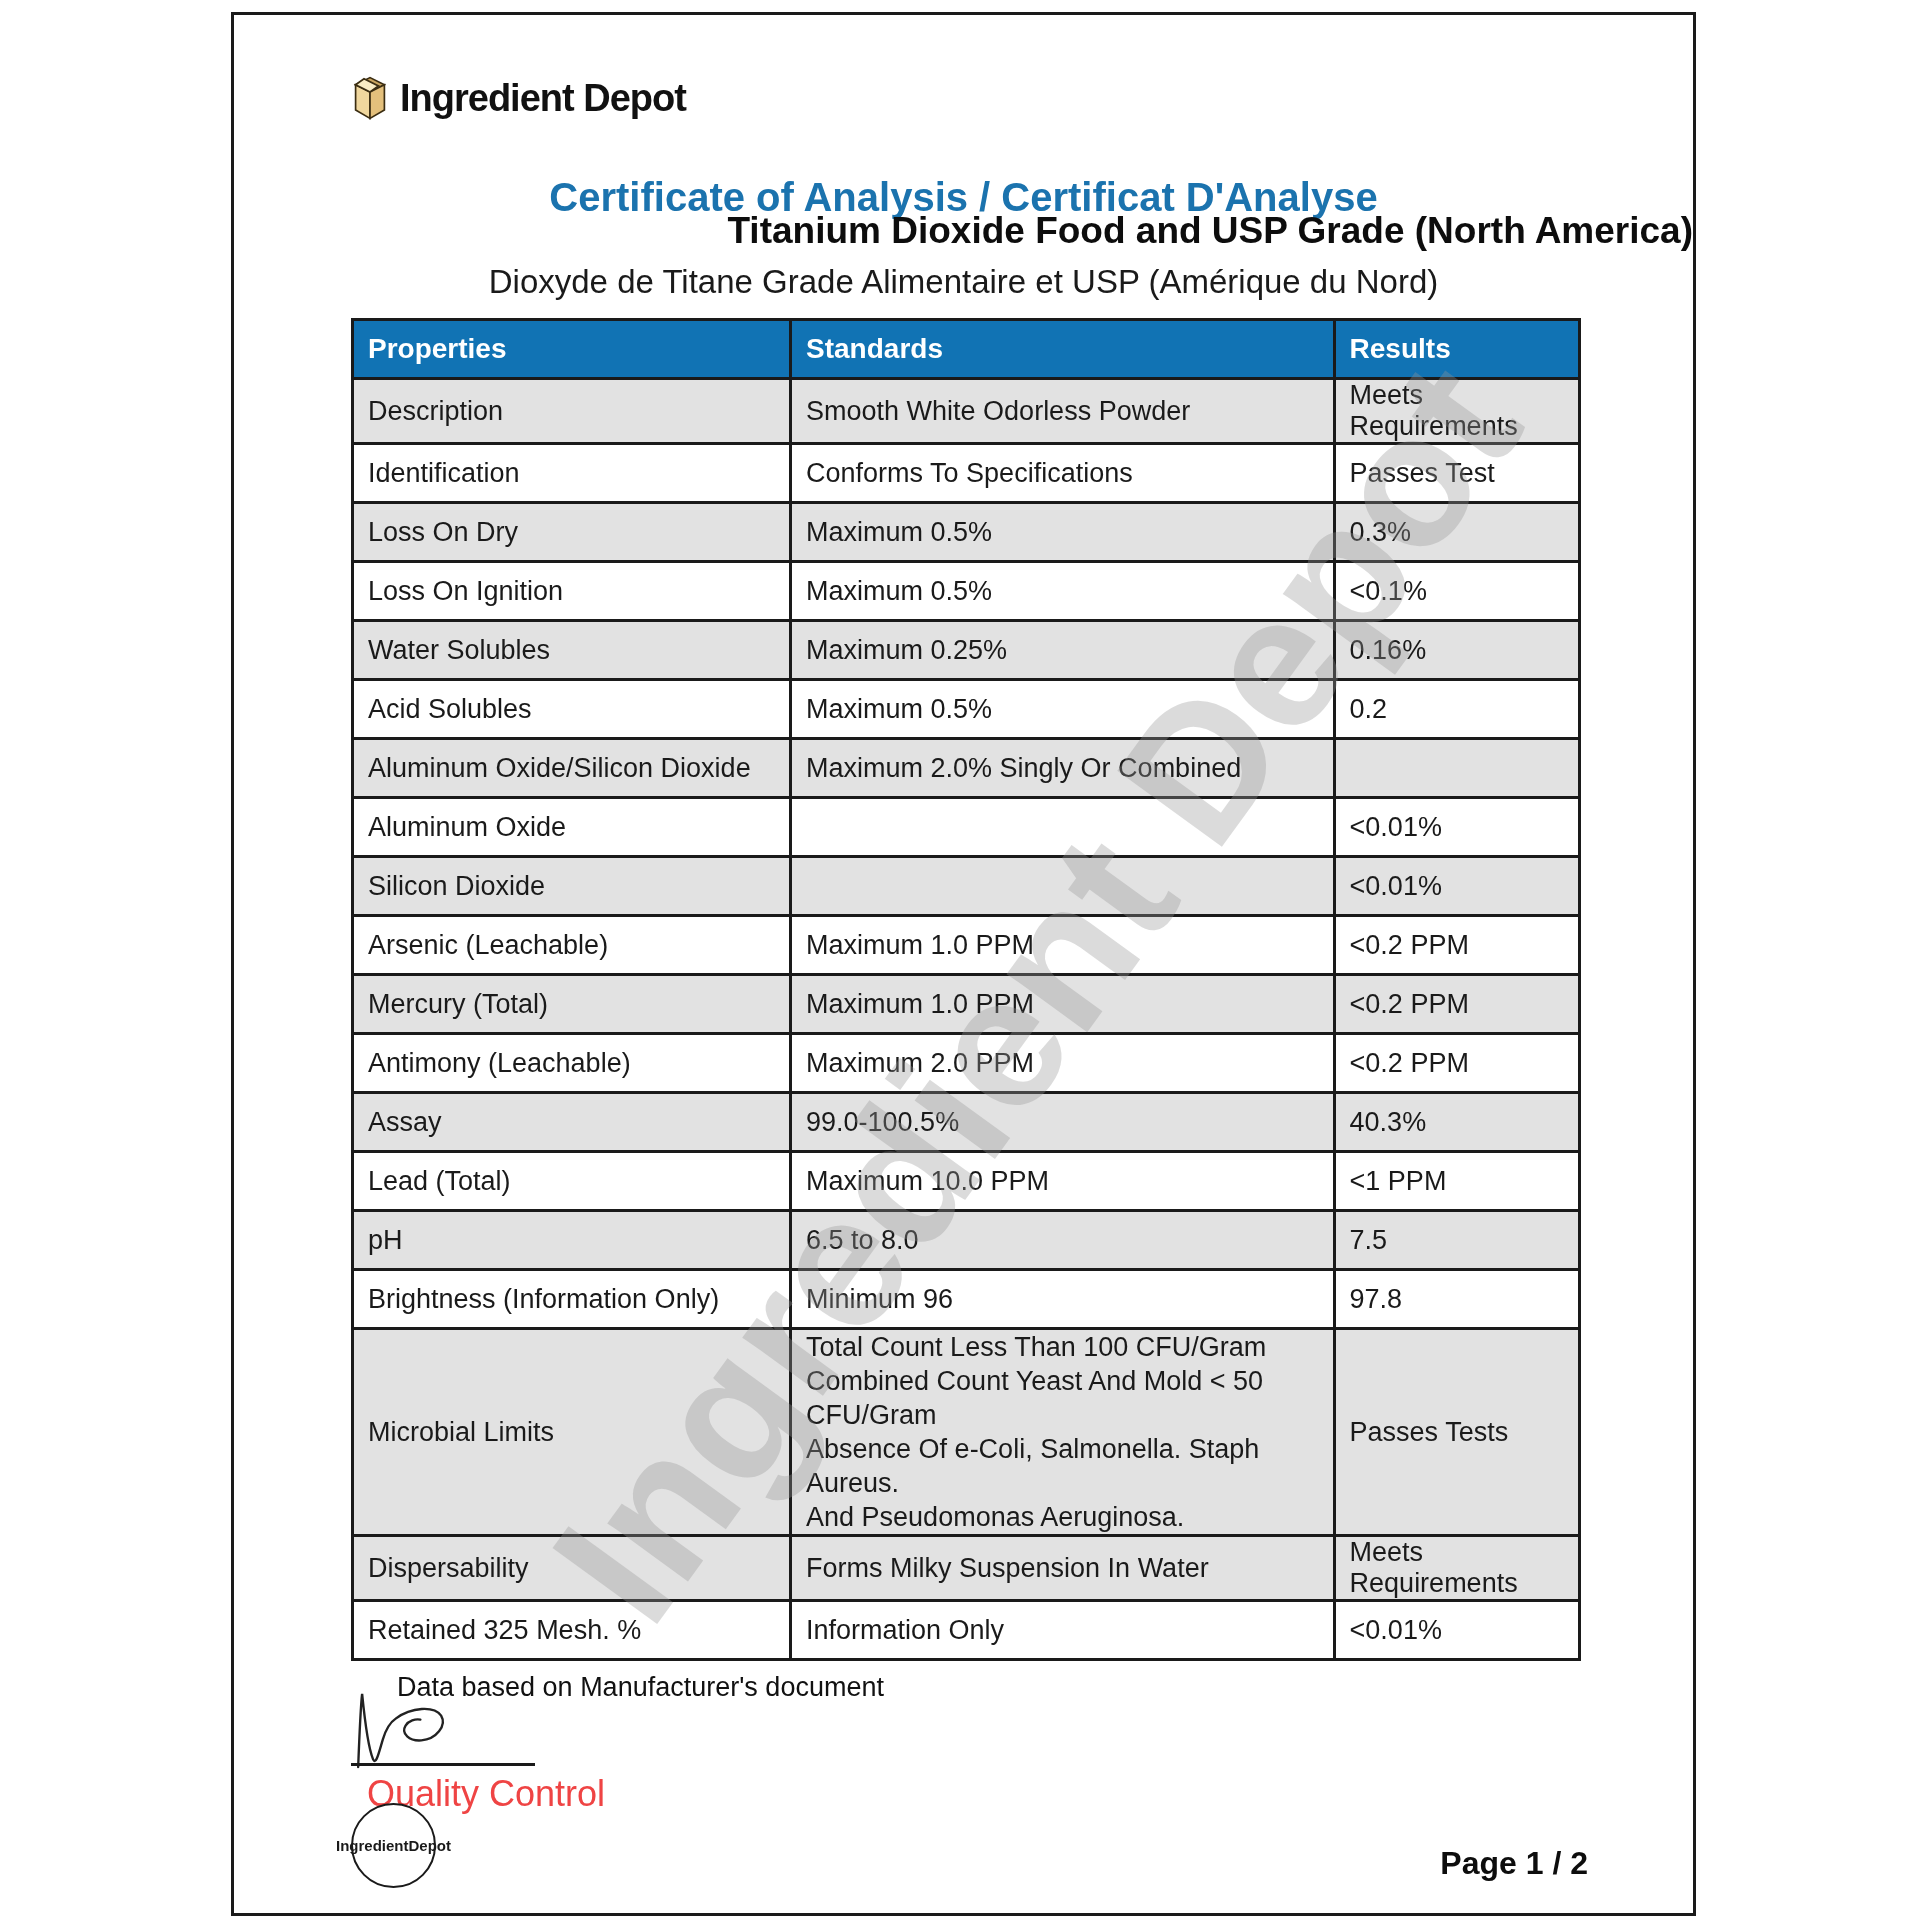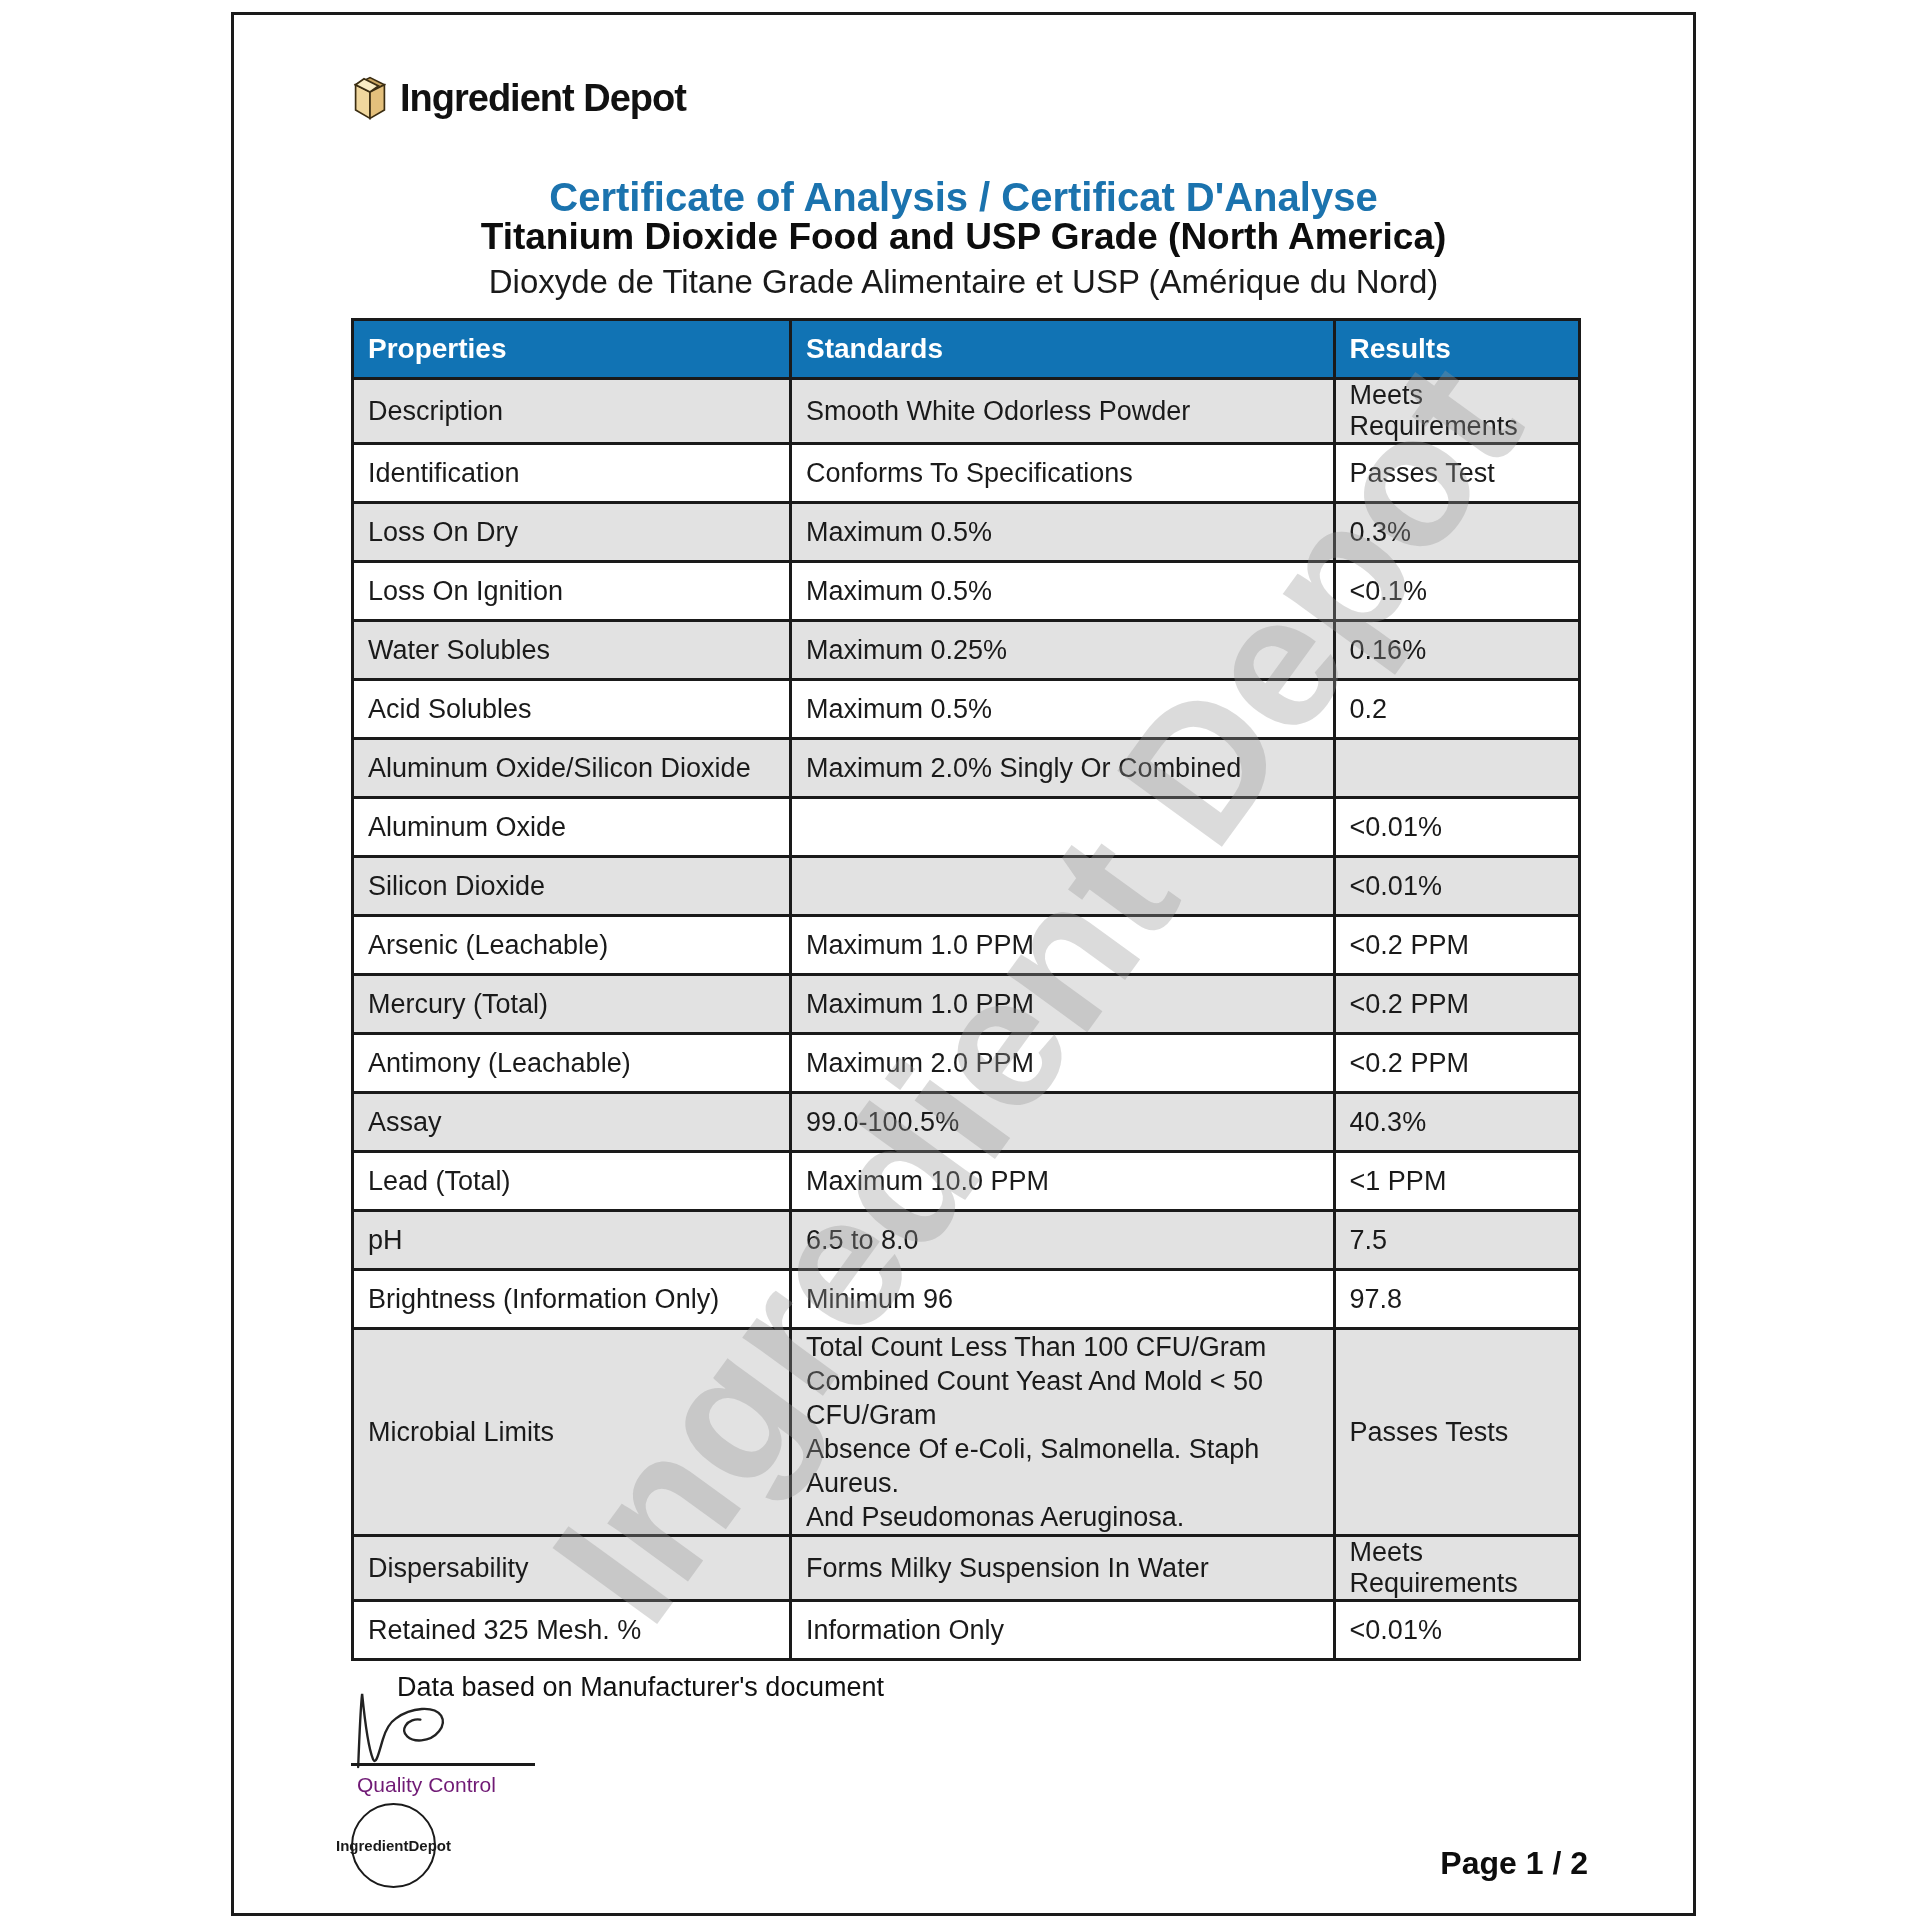--- a/index.html
+++ b/index.html
@@ -11,21 +11,21 @@
     position:absolute;left:231px;top:12px;width:1465px;height:1904px;
     border:3px solid #1a1a1a;background:#ffffff;box-sizing:border-box;
   }
   
   .logo{position:absolute;left:114px;top:59px;display:flex;align-items:center;gap:8px;}
   .logo svg{width:44px;height:48px;}
   .logo-text{font-size:38px;font-weight:bold;letter-spacing:-1px;color:#111;}
   
   .title{position:absolute;left:0;top:160px;width:100%;text-align:center;
          font-size:40px;font-weight:bold;color:#1b73ae;}
-  .subtitle-en{position:absolute;left:0;top:201px;width:100%;text-align:center;
+  .subtitle-en{position:absolute;left:0;top:195px;width:100%;text-align:right;
          font-size:37px;font-weight:bold;color:#0d0d0d;}
   .subtitle-fr{position:absolute;left:0;top:248px;width:100%;text-align:center;
          font-size:33px;font-weight:normal;color:#1a1a1a;}
   
   table.coa{
     position:absolute;left:117px;top:303px;width:1230px;
     border-collapse:collapse;table-layout:fixed;
   }
   table.coa th,table.coa td{
     border:3px solid #1a1a1a;padding:0 0 0 14px;text-align:left;vertical-align:middle;
@@ -42,21 +42,21 @@
   
   .watermark{
     position:absolute;left:802px;top:977px;transform:translate(-50%,-50%) rotate(-54deg);
     font-size:188px;font-weight:bold;color:rgba(150,150,150,0.34);
     white-space:nowrap;pointer-events:none;z-index:5;letter-spacing:0px;
   }
   
   .note{position:absolute;left:117px;top:1657px;font-size:27px;color:#111;margin-left:46px;}
   .signature{position:absolute;left:113px;top:1675px;width:129px;height:79px;}
   .sig-line{position:absolute;left:117px;top:1748px;width:184px;border-top:3px solid #1a1a1a;}
-  .qc{position:absolute;left:123px;top:1758px;font-size:21px;color:#701a75;}
+  .qc{position:absolute;left:133px;top:1758px;font-size:36px;color:#ef4444;}
   .stamp{
     position:absolute;left:117px;top:1788px;width:85px;height:85px;border-radius:50%;
     border:2.5px solid #1a1a1a;box-sizing:border-box;background:#fff;
     display:flex;flex-direction:row;align-items:center;justify-content:center;
   }
   .stamp svg{width:26px;height:28px;margin-bottom:-1px;}
   .stamp .s1{font-size:15px;font-weight:bold;line-height:16px;}
   .stamp .s2{font-size:15px;font-weight:bold;line-height:16px;}
   .pagenum{position:absolute;right:105px;top:1830px;font-size:32px;font-weight:bold;color:#0d0d0d;}
 </style>

